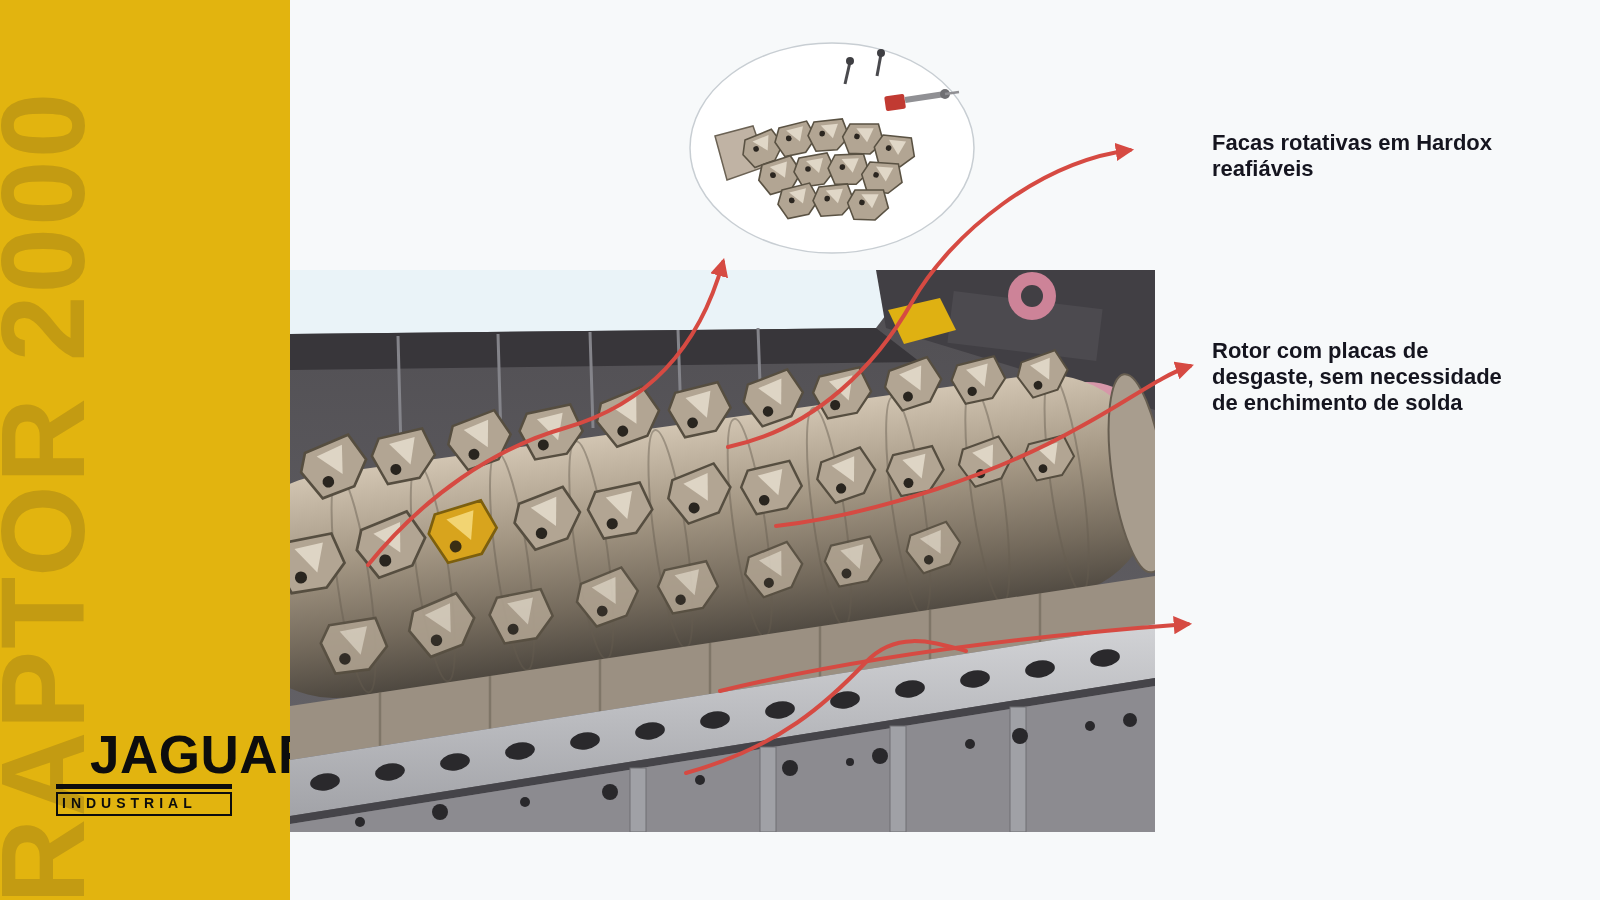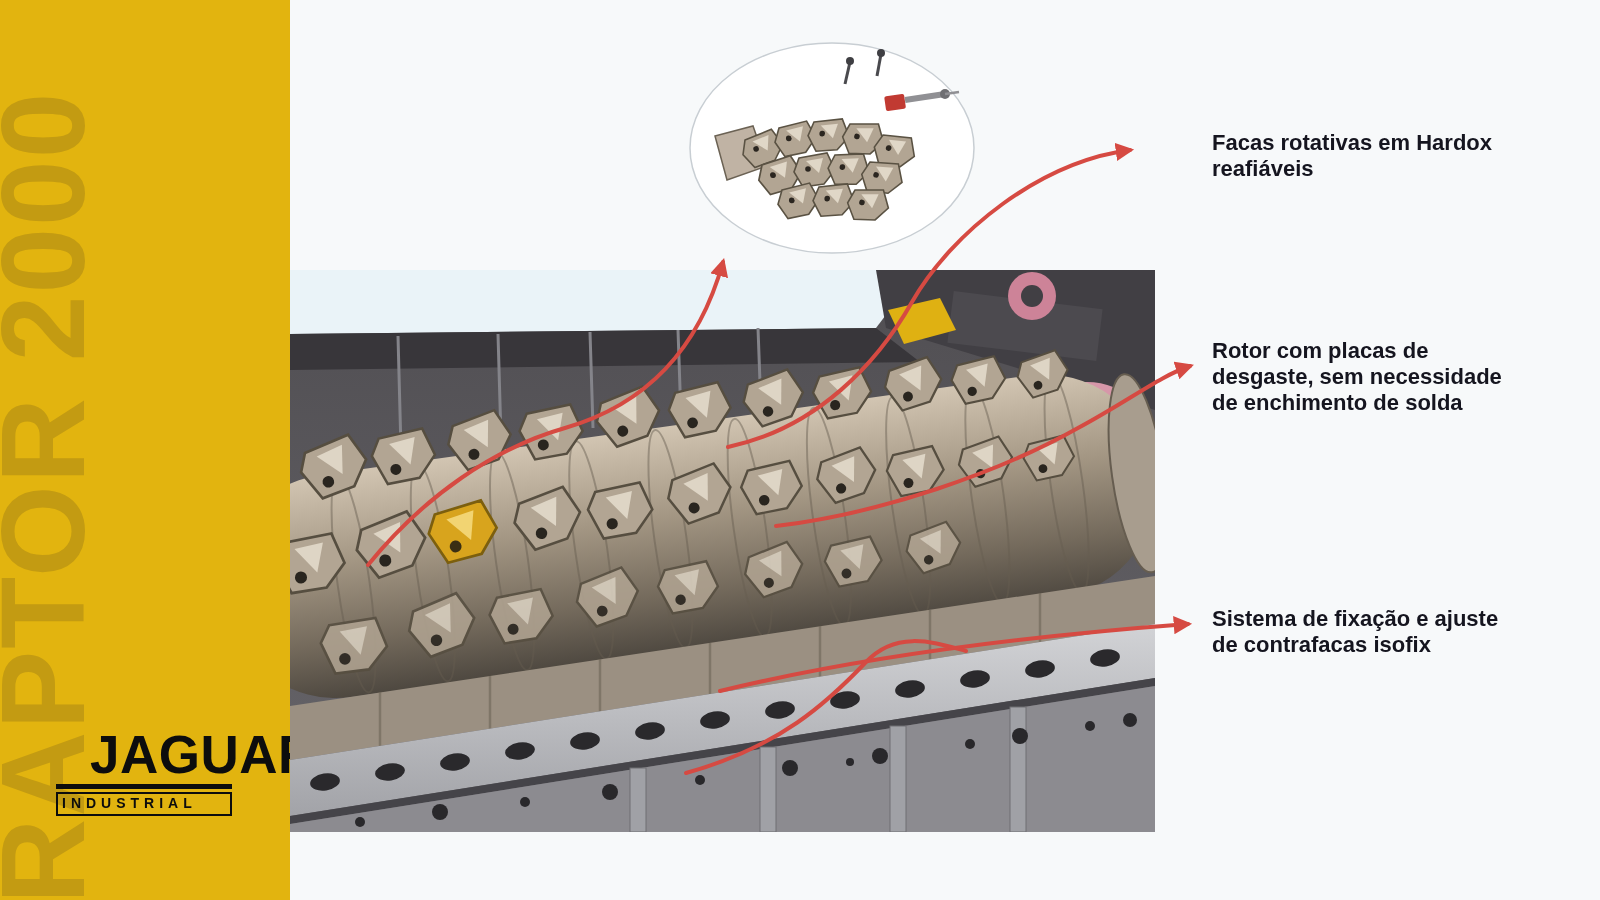--- a/index.html
+++ b/index.html
@@ -269,15 +269,14 @@
       <path d="M368,565 C425,495 495,448 565,428 C655,402 702,338 723,262" marker-end="url(#ah)"></path>
       <path d="M728,447 C818,428 878,362 912,302 C952,232 1040,162 1130,150" marker-end="url(#ah)"></path>
       <path d="M776,526 C880,514 1000,472 1078,428 C1130,400 1160,376 1190,366" marker-end="url(#ah)"></path>
       <path d="M720,691 C860,657 1015,637 1188,624" marker-end="url(#ah)"></path>
       <path d="M686,773 C780,747 828,702 866,662 C897,629 936,643 966,651"></path>
     </g>
   </svg>
 
   <div class="callout c3">Rotor com placas de desgaste, sem necessidade de enchimento de solda</div>
   <div class="callout c2">Facas rotativas em Hardox reafiáveis</div>
-  <div class="callout c4">Sistema de fixação e ajuste de contrafacas isofix</div>
 
 </div>
 
 </body></html>

